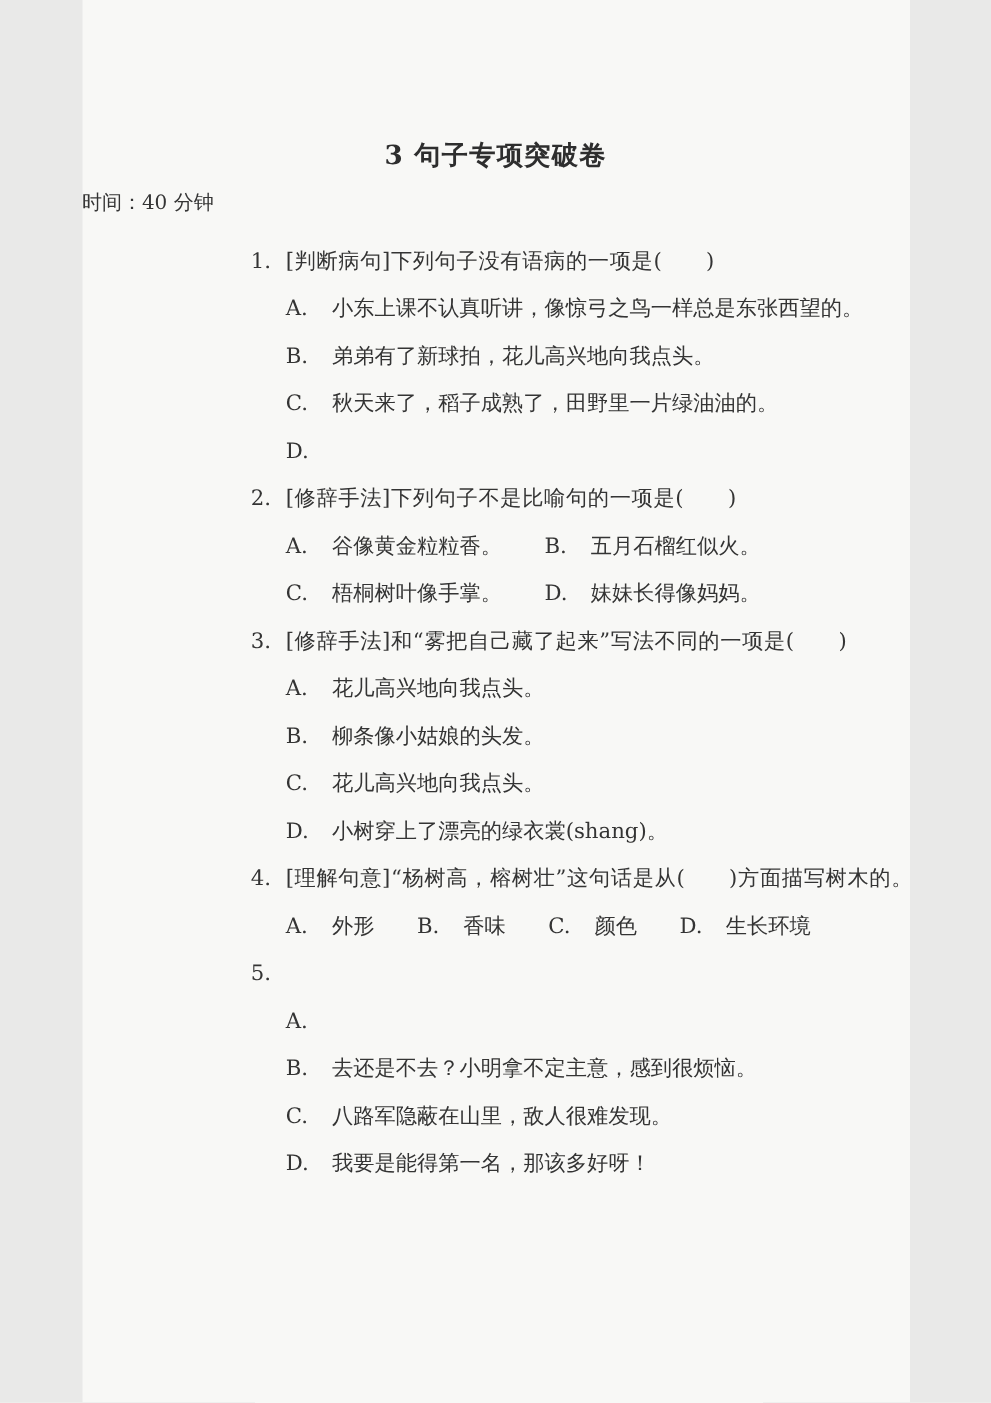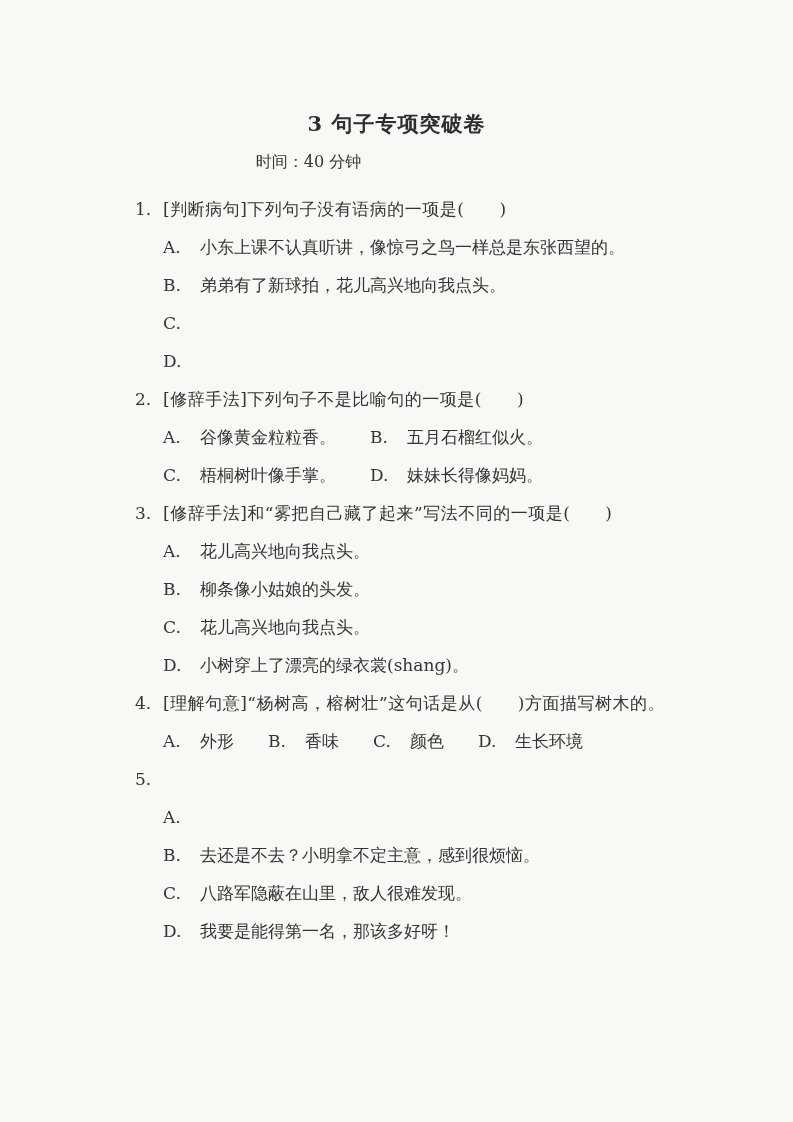--- a/index.html
+++ b/index.html
@@ -1,39 +1,39 @@
 <!DOCTYPE html>
 <html><head>
 <meta charset="utf-8">
 <style>
   * { box-sizing: border-box; }
   html, body { margin: 0; padding: 0; background: #e9e9e8; }
   .page {
     position: relative;
-    width: 793px;
+    width: 662px;
     height: 1122px;
     margin: 0 auto;
     background: #f8f8f6;
     font-family: "DejaVu Serif", "Liberation Serif", serif;
     color: #343434;
     overflow: hidden;
   }
   .doc-title {
     padding-top: 106px;
     text-align: center;
     font-size: 21px;
     font-weight: 700;
     line-height: 36px;
     letter-spacing: 1px;
     color: #2e2e2e;
   }
   .time-note {
     margin-top: 8px;
     padding-right: 176px;
-    text-align: center;
+    text-align: left;
     font-size: 16px;
     line-height: 24px;
   }
   .questions {
     margin-top: 16px;
     font-size: 17px;
   }
   .t-line {
     display: flex;
     line-height: 38px;
@@ -71,20 +71,21 @@
       <div class="t-line opt">
         <span class="opt-label">A.</span>
         <span class="opt-text">小东上课不认真听讲，像惊弓之鸟一样总是东张西望的。</span>
       </div>
       <div class="t-line opt">
         <span class="opt-label">B.</span>
         <span class="opt-text">弟弟有了新球拍，花儿高兴地向我点头。</span>
       </div>
       <div class="t-line opt">
         <span class="opt-label">C.</span>
+        <span class="opt-text">秋天来了，稻子成熟了，田野里一片绿油油的。</span>
       </div>
       <div class="t-line opt">
         <span class="opt-label">D.</span>
       </div>
     </div>
 
     <div>
       <div class="t-line q-head">
         <span class="q-num">2.</span>
         <span class="q-stem">[修辞手法]下列句子不是比喻句的一项是(　　)</span>

